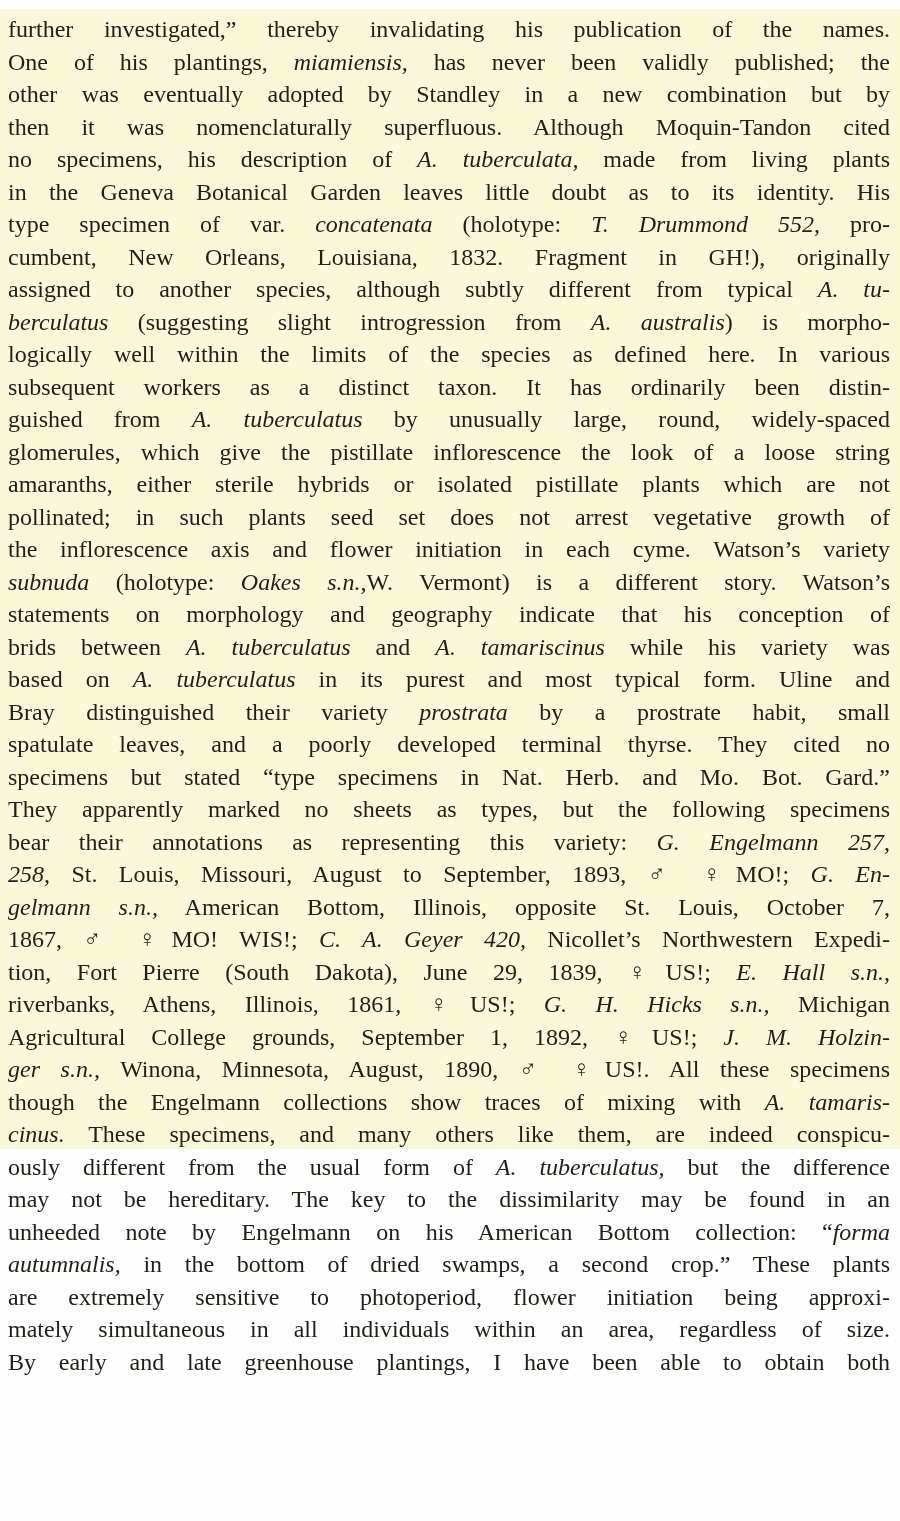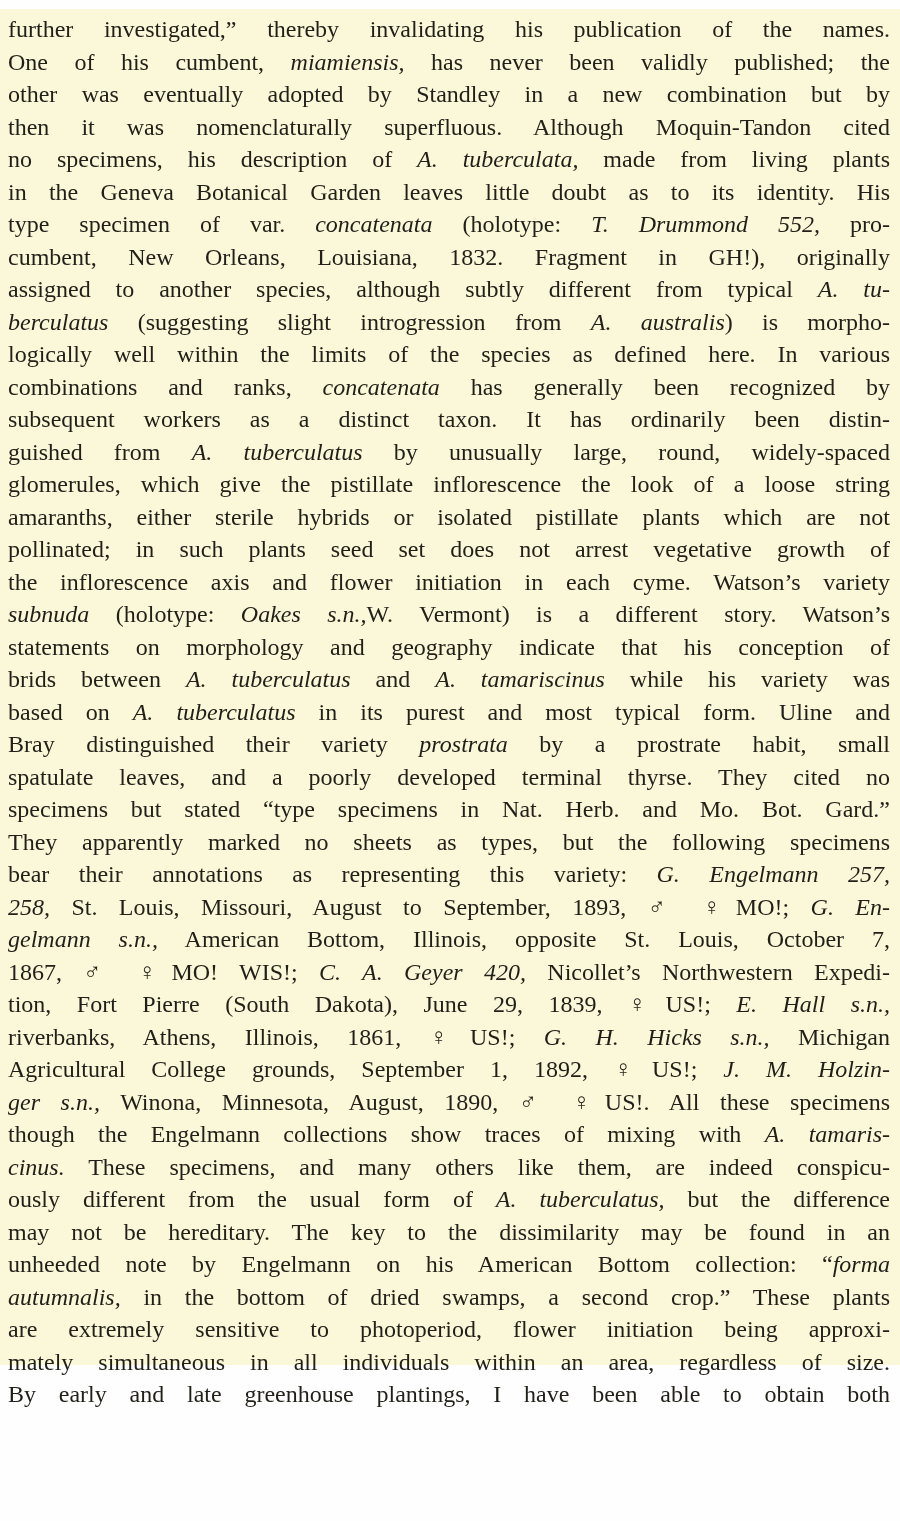--- a/index.html
+++ b/index.html
@@ -13,21 +13,21 @@
     width: 900px;
     height: 1521px;
     overflow: hidden;
     background: var(--strip);
   }
   .page {
     position: absolute;
     top: 9px;
     left: 0;
     width: 900px;
-    height: 1356px;
+    height: 1140px;
     background: var(--paper);
   }
   .top-strip {
     position: absolute;
     top: 0;
     left: 0;
     width: 900px;
     height: 9px;
     background: var(--strip);
   }
@@ -50,31 +50,30 @@
   .line span { white-space: pre-wrap; }
   .it { font-style: italic; }
 </style>
 </head>
 <body>
 
 <div class="top-strip"></div>
 <div class="page">
   <div class="text-block">
       <div class="line"><span>further investigated,” thereby invalidating his publication of the names.</span></div>
-      <div class="line"><span>One of his cumbent, </span><span class="it">miamiensis,</span><span> has never been validly published; the</span></div>
+      <div class="line"><span>One of his plantings, </span><span class="it">miamiensis,</span><span> has never been validly published; the</span></div>
       <div class="line"><span>other was eventually adopted by Standley in a new combination but by</span></div>
       <div class="line"><span>then it was nomenclaturally superfluous. Although Moquin-Tandon cited</span></div>
       <div class="line"><span>no specimens, his description of </span><span class="it">A. tuberculata,</span><span> made from living plants</span></div>
       <div class="line"><span>in the Geneva Botanical Garden leaves little doubt as to its identity. His</span></div>
       <div class="line"><span>type specimen of var. </span><span class="it">concatenata</span><span> (holotype: </span><span class="it">T. Drummond 552,</span><span> pro-</span></div>
       <div class="line"><span>cumbent, New Orleans, Louisiana, 1832. Fragment in GH!), originally</span></div>
       <div class="line"><span>assigned to another species, although subtly different from typical </span><span class="it">A. tu-</span></div>
       <div class="line"><span class="it">berculatus</span><span> (suggesting slight introgression from </span><span class="it">A. australis</span><span>) is morpho-</span></div>
       <div class="line"><span>logically well within the limits of the species as defined here. In various</span></div>
-      <div class="line"><span>combinations and ranks, </span><span class="it">concatenata</span><span> has generally been recognized by</span></div>
       <div class="line"><span>subsequent workers as a distinct taxon. It has ordinarily been distin-</span></div>
       <div class="line"><span>guished from </span><span class="it">A. tuberculatus</span><span> by unusually large, round, widely-spaced</span></div>
       <div class="line"><span>glomerules, which give the pistillate inflorescence the look of a loose string</span></div>
       <div class="line"><span>amaranths, either sterile hybrids or isolated pistillate plants which are not</span></div>
       <div class="line"><span>pollinated; in such plants seed set does not arrest vegetative growth of</span></div>
       <div class="line"><span>the inflorescence axis and flower initiation in each cyme. Watson’s variety</span></div>
       <div class="line"><span class="it">subnuda</span><span> (holotype: </span><span class="it">Oakes s.n.,</span><span>W. Vermont) is a different story. Watson’s</span></div>
       <div class="line"><span>statements on morphology and geography indicate that his conception of</span></div>
       <div class="line"><span>brids between </span><span class="it">A. tuberculatus</span><span> and </span><span class="it">A. tamariscinus</span><span> while his variety was</span></div>
       <div class="line"><span>based on </span><span class="it">A. tuberculatus</span><span> in its purest and most typical form. Uline and</span></div>

